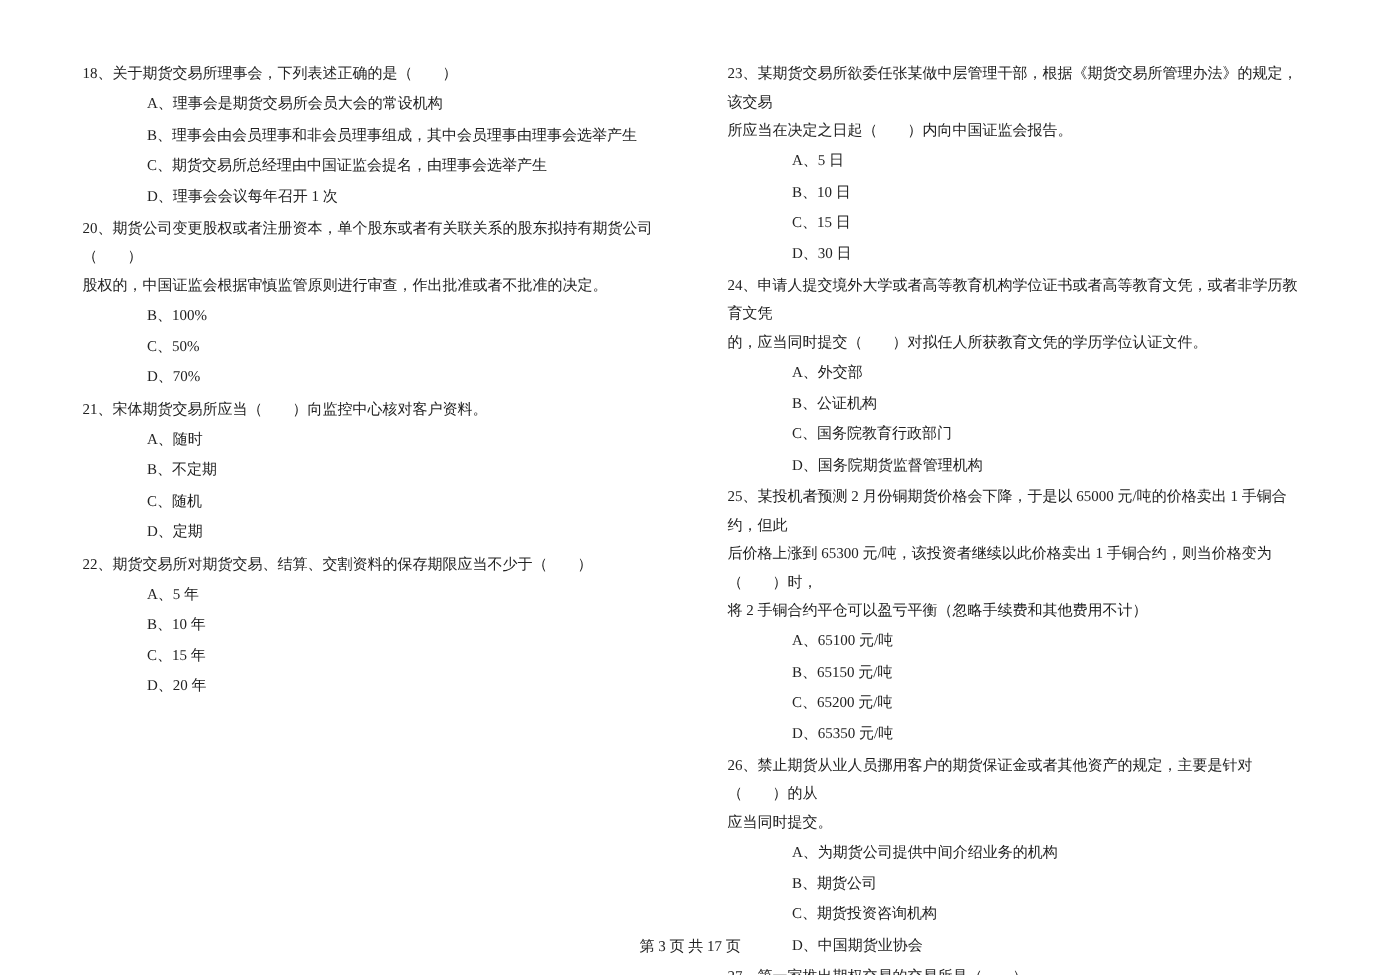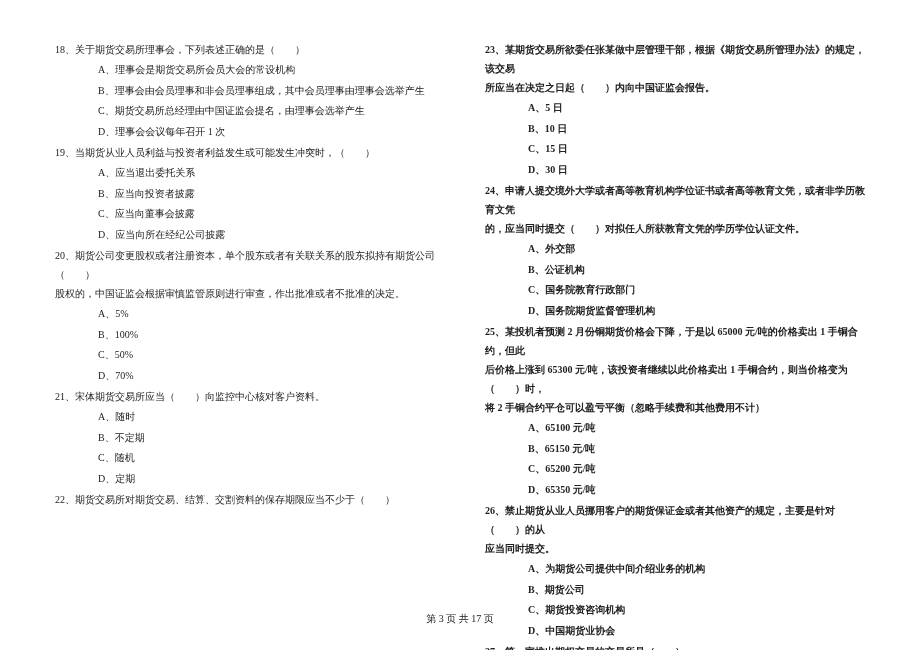--- a/index.html
+++ b/index.html
@@ -22,39 +22,38 @@
     }
     .col {
       width: 50%;
       box-sizing: border-box;
     }
     .col-left {
       padding-right: 25px;
     }
     .col-right {
       padding-left: 25px;
-      font-weight: bold;
     }
     .q {
       margin-bottom: 2px;
     }
     .q-stem {
       line-height: 1.9;
       margin: 0;
     }
     .opts {
       padding-left: 42px;
     }
     .opt {
       line-height: 1.95;
       margin: 1px;
     }
     .footer {
       position: absolute;
-      bottom: 24px;
+      bottom: 12px;
       width: 100%;
       text-align: center;
       font-size: 10px;
     }
     .cont {
       line-height: 1.9;
       margin: 0;
     }
   </style>
 </head>
@@ -66,53 +65,49 @@
     <div class="q">
       <p class="q-stem">18、关于期货交易所理事会，下列表述正确的是（　　）</p>
       <div class="opts">
         <p class="opt">A、理事会是期货交易所会员大会的常设机构</p>
         <p class="opt">B、理事会由会员理事和非会员理事组成，其中会员理事由理事会选举产生</p>
         <p class="opt">C、期货交易所总经理由中国证监会提名，由理事会选举产生</p>
         <p class="opt">D、理事会会议每年召开 1 次</p>
       </div>
     </div>
 
-    <div class="q">
-      <p class="q-stem">19、当期货从业人员利益与投资者利益发生或可能发生冲突时，（　　）</p>
-      <div class="opts">
-        <p class="opt">A、应当退出委托关系</p>
-        <p class="opt">B、应当向投资者披露</p>
-        <p class="opt">C、应当向董事会披露</p>
-        <p class="opt">D、应当向所在经纪公司披露</p>
-      </div>
-    </div>
 
     <div class="q">
       <p class="q-stem">20、期货公司变更股权或者注册资本，单个股东或者有关联关系的股东拟持有期货公司（　　）</p>
       <p class="cont">股权的，中国证监会根据审慎监管原则进行审查，作出批准或者不批准的决定。</p>
       <div class="opts">
-        <p class="opt">A、5%</p>
         <p class="opt">B、100%</p>
         <p class="opt">C、50%</p>
         <p class="opt">D、70%</p>
       </div>
     </div>
 
     <div class="q">
       <p class="q-stem">21、宋体期货交易所应当（　　）向监控中心核对客户资料。</p>
       <div class="opts">
         <p class="opt">A、随时</p>
         <p class="opt">B、不定期</p>
         <p class="opt">C、随机</p>
         <p class="opt">D、定期</p>
       </div>
     </div>
 
     <div class="q">
       <p class="q-stem">22、期货交易所对期货交易、结算、交割资料的保存期限应当不少于（　　）</p>
+      <div class="opts">
+        <p class="opt">A、5 年</p>
+        <p class="opt">B、10 年</p>
+        <p class="opt">C、15 年</p>
+        <p class="opt">D、20 年</p>
+      </div>
     </div>
 
   </div>
 
   <div class="col col-right">
 
     <div class="q">
       <p class="q-stem">23、某期货交易所欲委任张某做中层管理干部，根据《期货交易所管理办法》的规定，该交易</p>
       <p class="cont">所应当在决定之日起（　　）内向中国证监会报告。</p>
       <div class="opts">

